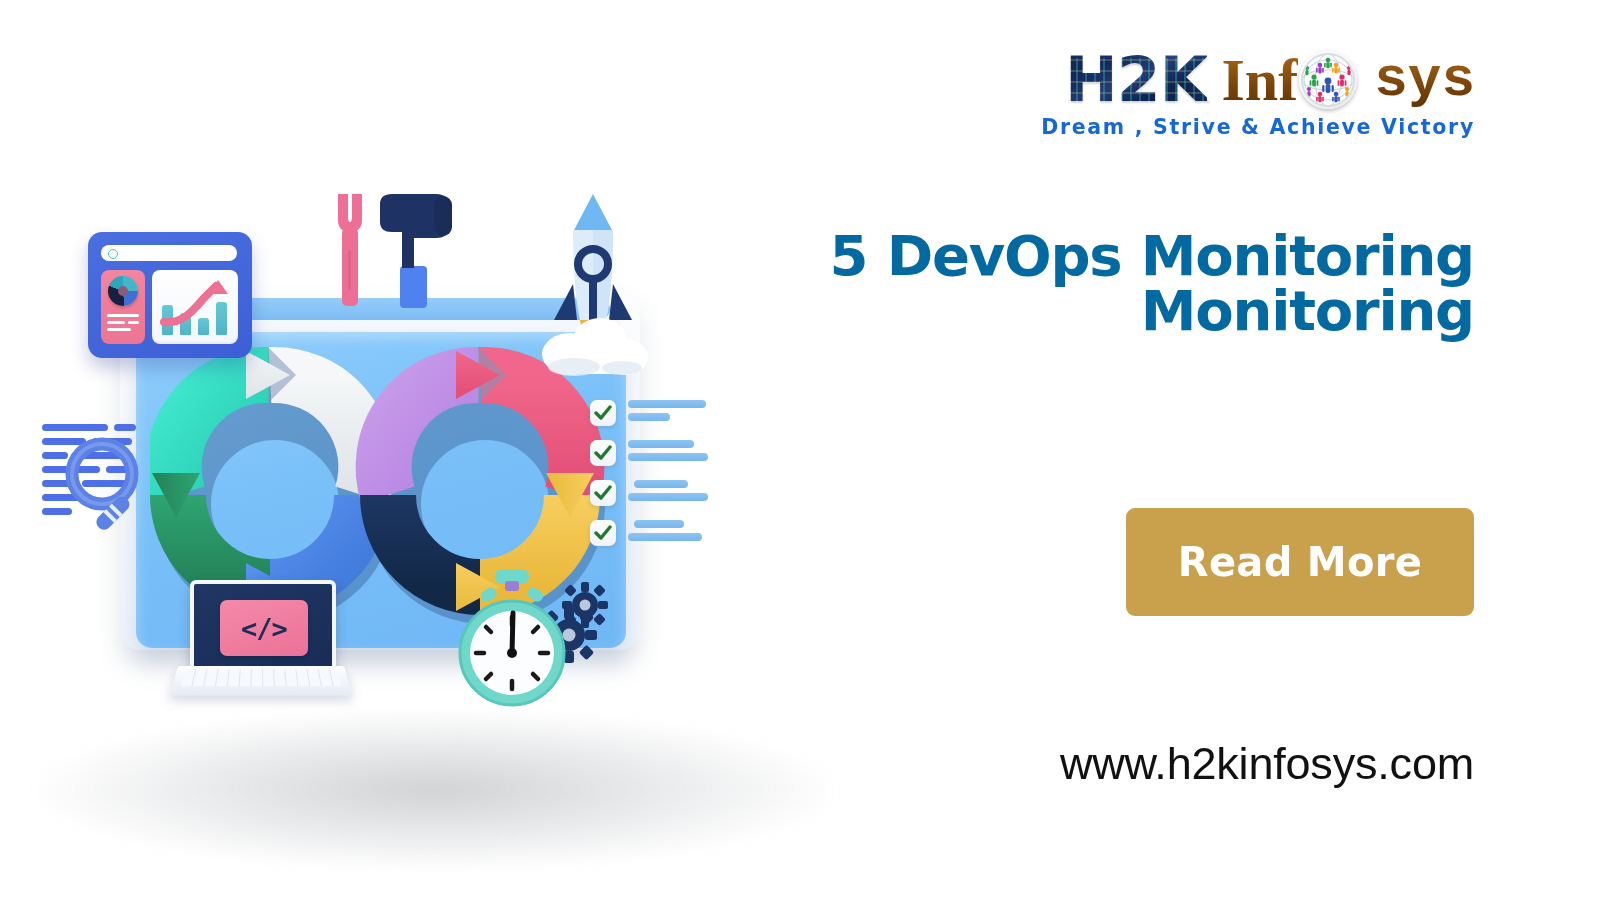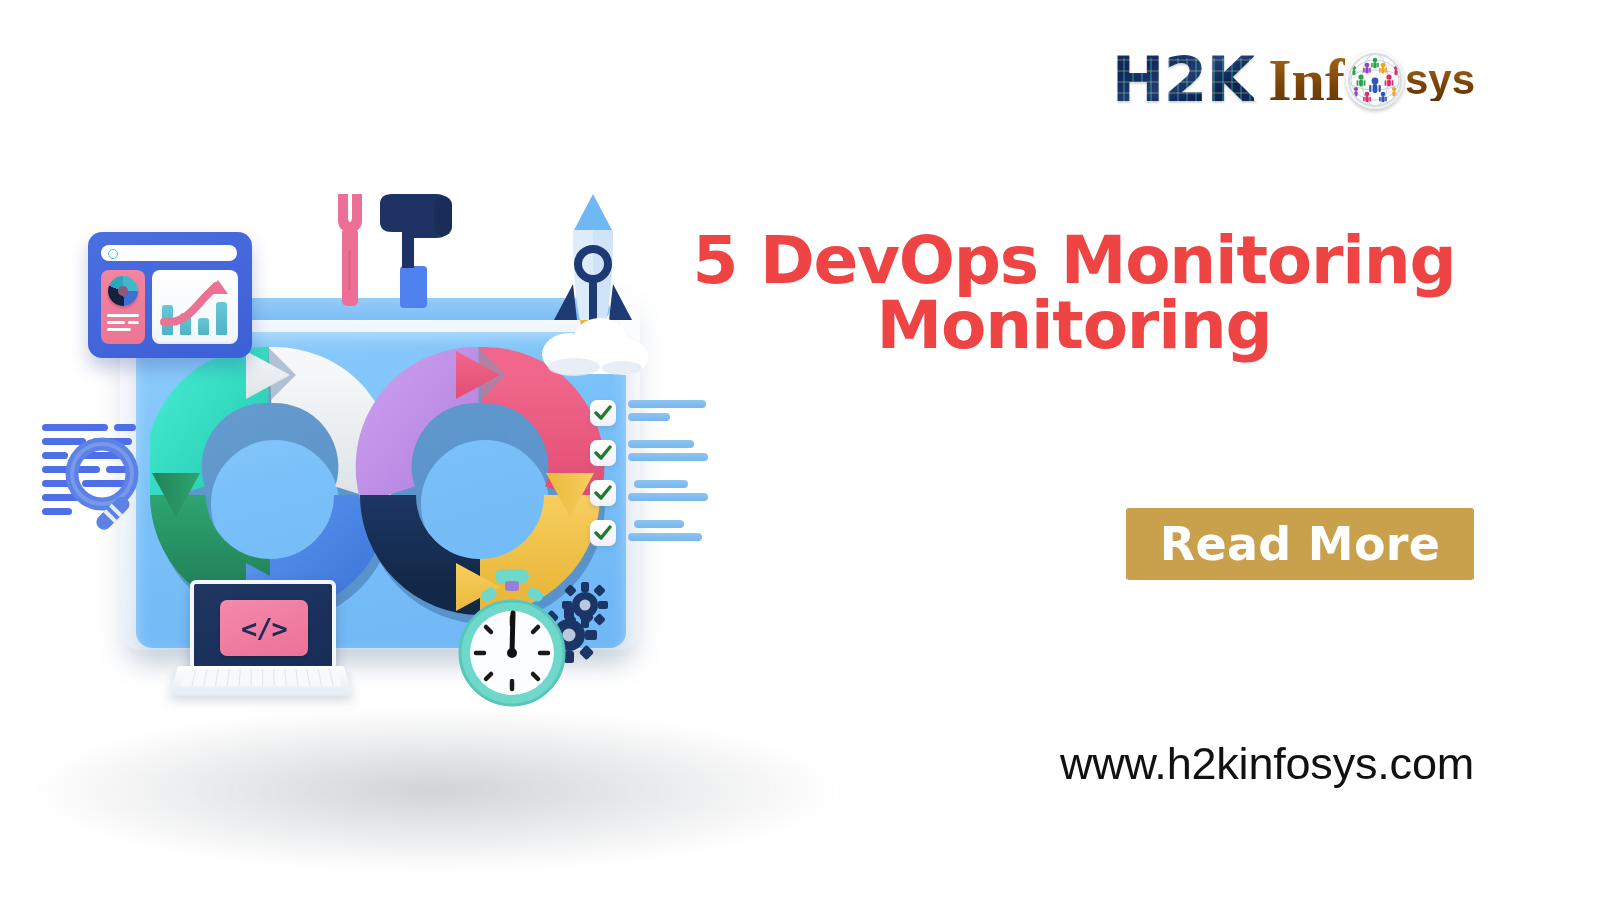--- a/index.html
+++ b/index.html
@@ -37,41 +37,41 @@
     margin-left:14px;
   }
   .logo-globe{
     width:58px;height:58px;border-radius:50%;margin:0 1px;position:relative;
     background:radial-gradient(circle at 35% 30%, #ffffff 0%, #f2f4f6 55%, #cfd4d8 100%);
     box-shadow:0 2px 4px rgba(0,0,0,.25), inset 0 0 6px rgba(255,255,255,.9);
     overflow:hidden;flex:0 0 auto;
   }
   .logo-globe svg{position:absolute;inset:0;}
   .logo-sys{
-    font-family:Liberation Sans, sans-serif;font-weight:bold;font-size:42px;
+    font-family:Liberation Mono, monospace;font-weight:bold;font-size:56px;
     background:linear-gradient(180deg,#a96a18 0%,#7a4309 60%,#5f3406 100%);
-    -webkit-background-clip:text;background-clip:text;color:transparent;
+    -webkit-background-clip:text;background-clip:text;color:transparent;margin-left:16px;
   }
   .logo-tag{
     margin-top:4px;font-family:"DejaVu Sans", sans-serif;font-weight:bold;
     font-size:20.5px;letter-spacing:1.7px;color:#1668d8;white-space:nowrap;
   }
 
   
   .headline{
-    position:absolute;right:126px;top:228px;width:800px;text-align:center;
+    position:absolute;right:126px;top:228px;width:800px;text-align:right;
     font-family:"DejaVu Sans", sans-serif;font-weight:bold;
-    font-size:66px;line-height:0.99;color:#ef4444;letter-spacing:-1.2px;
+    font-size:56px;line-height:0.99;color:#0369a1;letter-spacing:-1.2px;
     word-spacing:1px;
   }
   .cta{
     position:absolute;right:126px;top:508px;
-    background:#c9a14c;color:#ffffff;border:none;border-radius:3px;
-    width:348px;height:72px;
-    font-family:"DejaVu Sans", sans-serif;font-weight:bold;font-size:46px;
+    background:#c9a14c;color:#ffffff;border:none;border-radius:9px;
+    width:348px;height:108px;
+    font-family:"DejaVu Sans", sans-serif;font-weight:bold;font-size:40px;
     letter-spacing:.3px;cursor:pointer;
     display:flex;align-items:center;justify-content:center;
   }
   .siteurl{
     position:absolute;right:126px;top:738px;
     font-family:"Liberation Sans", sans-serif;font-weight:400;
     font-size:45px;color:#111111;letter-spacing:-.2px;
   }
 
   
@@ -284,20 +284,21 @@
                   <circle cx="50" cy="17" r="2"></circle>
                   <rect x="48.5" y="18.8" width="3" height="5.4" rx="1.5"></rect>
                 </g>
             </g>
           </g>
           <circle cx="29" cy="29" r="26" fill="none" stroke="#d7dde3" stroke-width="2"></circle>
         </svg>
       </span>
       <span class="logo-sys" data-interactable="false">sys</span>
     </div>
+    <div class="logo-tag" data-interactable="false">Dream , Strive &amp; Achieve Victory</div>
   </div>
 
   <div class="illus" data-interactable="false">
 
     <div class="ground-shadow" data-interactable="false"></div>
 
     <div class="board-back" data-interactable="false"></div>
     <div class="board-top" data-interactable="false"></div>
     <div class="board-topbar" data-interactable="false"></div>
     <div class="board-screen" data-interactable="false"></div>

